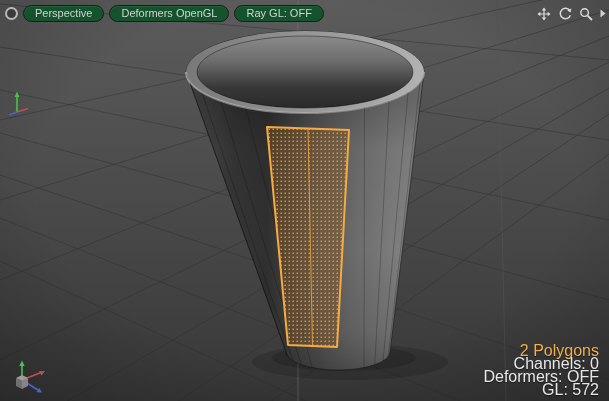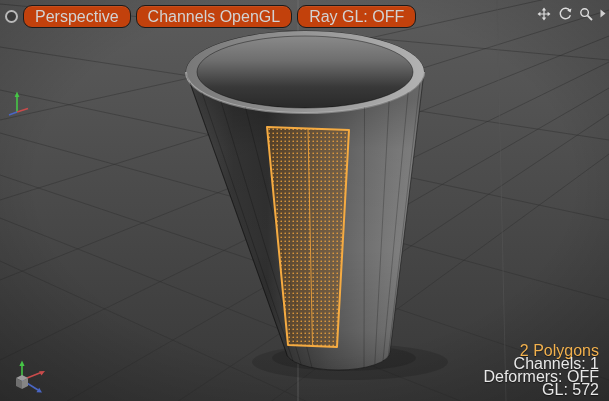--- a/index.html
+++ b/index.html
@@ -9,22 +9,22 @@
     user-select:none;
   }
   svg.scene{position:absolute;left:0;top:0;}
   
   .toolbar{position:absolute;top:5px;left:5px;display:flex;align-items:center;gap:5px;}
   .vp-circle{
     width:13px;height:13px;border-radius:50%;box-sizing:border-box;
     background:#3a3a3a;border:2px solid #b9b9b9;
   }
   .vp-btn{
-    height:23px;padding:0 11px;border-radius:9px;
-    background:#c2410c;color:#d2d2d2;font-size:16px;line-height:15px;
+    height:17px;padding:0 11px;border-radius:9px;
+    background:#14532d;color:#d2d2d2;font-size:11px;line-height:15px;
     border:1px solid #1b1b1b;font-family:"Liberation Sans",sans-serif;
     box-shadow:inset 0 1px 0 rgba(255,255,255,0.07);
     cursor:default;white-space:nowrap;
   }
   
   .view-tools{position:absolute;top:7px;right:16px;display:flex;gap:7px;align-items:center;}
   .view-tools .tool{width:14px;height:14px;display:block;cursor:pointer;}
   .edge-arrow{position:absolute;top:9px;right:3px;cursor:pointer;}
   
   .status{
@@ -142,21 +142,21 @@
         <line x1="308" y1="128.5" x2="312.5" y2="346" stroke="#f2a43c" stroke-width="1" stroke-opacity="0.85"></line>
       </g>
     </g>
 
     <rect x="0" y="0" width="609" height="401" fill="url(#vig)"></rect>
   </svg>
 
   <div class="toolbar">
     <div class="vp-circle"></div>
     <button class="vp-btn">Perspective</button>
-    <button class="vp-btn">Channels OpenGL</button>
+    <button class="vp-btn">Deformers OpenGL</button>
     <button class="vp-btn">Ray GL: OFF</button>
   </div>
 
   <div class="view-tools">
     <svg class="tool" viewBox="0 0 14 14">
       <path d="M7 0.5 L4.8 3.4 H9.2 Z M7 13.5 L4.8 10.6 H9.2 Z M0.5 7 L3.4 4.8 V9.2 Z M13.5 7 L10.6 4.8 V9.2 Z" fill="#dcdcdc"></path>
       <path d="M7 2.6 V11.4 M2.6 7 H11.4" stroke="#dcdcdc" stroke-width="1.2"></path>
     </svg>
     <svg class="tool" viewBox="0 0 14 14">
       <path d="M11.8 3.6 A5.2 5.2 0 1 0 12.4 8.2" fill="none" stroke="#dcdcdc" stroke-width="1.4"></path>
@@ -189,18 +189,18 @@
     <line x1="17" y1="24" x2="33" y2="34" stroke="#4a66c4" stroke-width="1.6"></line>
     <path d="M37 36.5 L31.4 36.2 L34.2 31.8 Z" fill="#4a66c4"></path>
 
     <polygon points="17,19 23,22 17,25 11,22" fill="#9c9c9c"></polygon>
     <polygon points="11,22 17,25 17,33 11,30" fill="#6f6f6f"></polygon>
     <polygon points="17,25 23,22 23,30 17,33" fill="#858585"></polygon>
   </svg>
 
   <div class="status">
     <div class="hl">2 Polygons</div>
-    <div>Channels: 1</div>
+    <div>Channels: 0</div>
     <div>Deformers: OFF</div>
     <div>GL: 572</div>
   </div>
 
 </div>
 
 </body></html>

